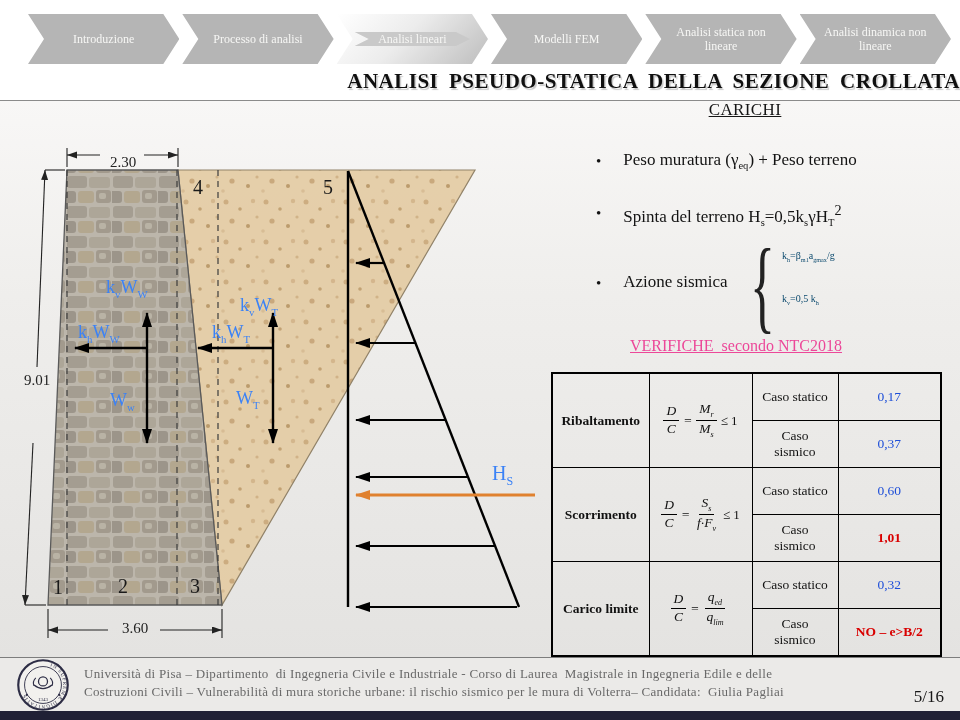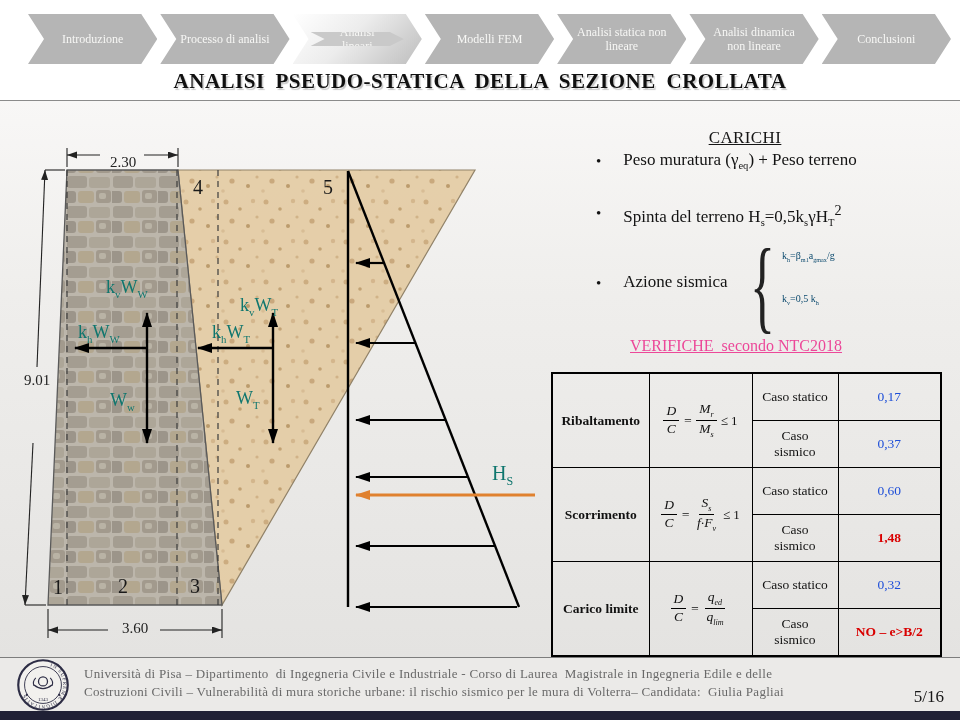--- a/index.html
+++ b/index.html
@@ -12,35 +12,35 @@
   
   .nav{position:absolute;left:28px;top:14px;width:926px;height:50px;display:flex}
   .chev{flex:1;margin-right:3px;background:#b5b5b5;display:flex;cursor:pointer;
         clip-path:polygon(0 0,calc(100% - 16px) 0,100% 50%,calc(100% - 16px) 100%,0 100%,16px 50%)}
   .chev-in{flex:1;display:flex;align-items:center;justify-content:center;text-align:center;
         color:#f7f7f5;font-size:12px;line-height:1.2;padding:0 14px}
   .chev.active{background:linear-gradient(135deg,#ffffff 0%,#ececec 45%,#bdbdbd 100%)}
   .chev.active .chev-in{margin:18px;background:#c9c9c9;
         clip-path:polygon(0 0,calc(100% - 14px) 0,100% 50%,calc(100% - 14px) 100%,0 100%,14px 50%)}
 
-  .title{position:absolute;left:0;top:69px;width:960px;text-align:center;font-size:21px;font-weight:bold;
+  .title{position:absolute;left:0;top:69px;width:960px;text-align:right;font-size:21px;font-weight:bold;
         letter-spacing:.5px;word-spacing:5px;color:#101010;text-shadow:1.5px 1.5px 1px #c9c9c9}
   .title-rule{position:absolute;left:0;top:100px;width:960px;border-top:1px solid #8b8b8b}
 
   
   .diagram{position:absolute;left:20px;top:115px;width:545px;height:545px}
   .diagram svg{position:absolute;left:0;top:0}
-  .dlabel{position:absolute;color:#0f766e;font-size:18px;white-space:nowrap}
+  .dlabel{position:absolute;color:#3b82f6;font-size:18px;white-space:nowrap}
   .dlabel sub{font-size:.6em}
   .dlabel.hs{font-size:20px}
   .dnum{position:absolute;color:#1a1a1a;font-size:20px}
   .ddim{position:absolute;color:#222;font-size:15px;text-align:center}
 
   
-  .c-heading{position:absolute;left:620px;top:128px;width:250px;text-align:center;font-size:17px;
+  .c-heading{position:absolute;left:620px;top:100px;width:250px;text-align:center;font-size:17px;
         color:#151515;text-decoration:underline;letter-spacing:.4px}
   .bullet{position:absolute;display:flex;font-size:17px;color:#131313}
   .bullet .dot{margin-right:22px;font-size:15px;line-height:22px}
   .bullet .btext sub{font-size:.62em}
   .brace{position:absolute;left:750px;top:236px;font-size:104px;line-height:97px;color:#222;
         transform:scaleX(.5);transform-origin:left center;font-weight:400}
   .sformula{position:absolute;font-size:10px;color:#0c4a6e}
   .sformula sub{font-size:.62em}
   .v-heading{position:absolute;left:630px;top:337px;width:300px;text-align:left;font-size:16px;
         color:#ec4899;text-decoration:underline;white-space:pre}
@@ -95,25 +95,20 @@
         </div>
       </div>
     <div class="chev">
         <div class="chev-in">
           <span>Analisi statica non lineare</span>
         </div>
       </div>
     <div class="chev">
         <div class="chev-in">
           <span>Analisi dinamica non lineare</span>
-        </div>
-      </div>
-    <div class="chev">
-        <div class="chev-in">
-          <span>Conclusioni</span>
         </div>
       </div>
   </div>
 
   <div class="title">ANALISI PSEUDO-STATICA DELLA SEZIONE CROLLATA</div>
   <div class="title-rule"></div>
 
   <div class="diagram">
     <svg width="545" height="545" viewBox="0 0 545 545">
       <defs>
@@ -286,21 +281,21 @@
               </span>
             <span class="cond">≤ 1</span>
           </div>
         </td>
         <td class="tcase">Caso statico</td>
         <td class="tval">0,60</td>
       </tr>
       <tr>
         <td class="tcase">Caso
 sismico</td>
-        <td class="tval alert">1,48</td>
+        <td class="tval alert">1,01</td>
       </tr>
       <tr>
         <td rowspan="2" class="tname">Carico limite</td>
         <td rowspan="2">
           <div class="fx">
             <span class="frac">
                 <span class="fn">D</span>
                 <span class="fd">C</span>
               </span>
             <span>=</span>

